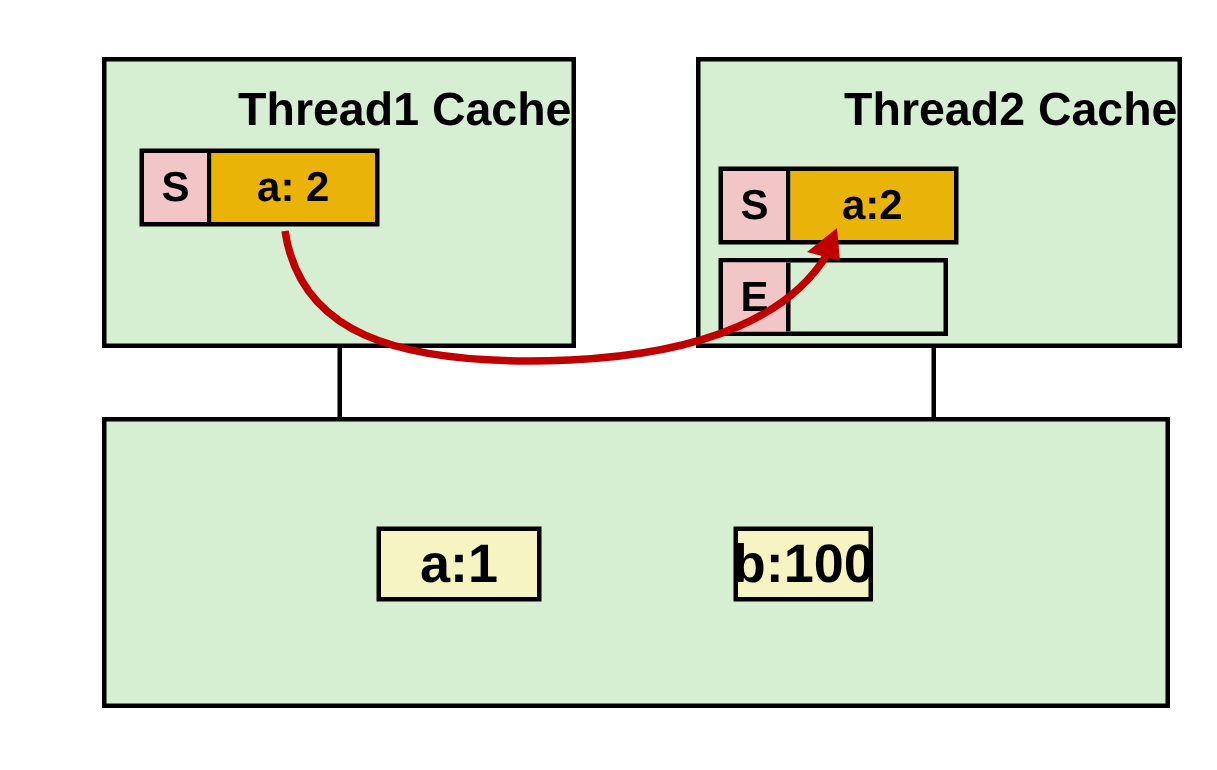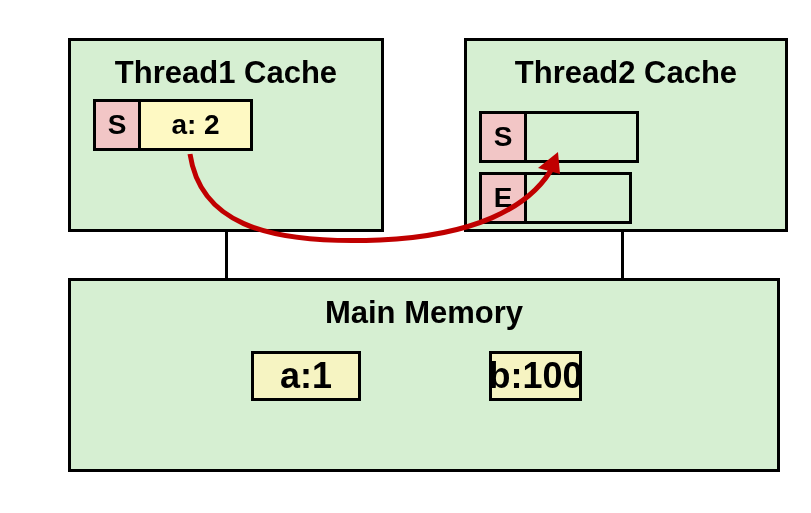--- a/index.html
+++ b/index.html
@@ -1,24 +1,24 @@
 <!DOCTYPE html>
 <html><head>
 <meta charset="utf-8">
 <style>
   html, body { margin:0; padding:0; background:#ffffff; }
   body { width:811px; height:513px; position:relative; overflow:hidden;
          font-family: "Liberation Sans", sans-serif; }
   .box { position:absolute; background:#d6efd2; border:3px solid #000; box-sizing:border-box; }
-  .title { position:absolute; left:0; right:0; text-align:center; font-weight:bold;
+  .title { position:absolute; left:0; right:0; text-align:right; font-weight:bold;
            font-size:31px; color:#000; }
   .line { position:absolute; display:flex; border:3px solid #000; box-sizing:border-box; height:40px; }
   .state { background:#f2c6c6; border-right:3px solid #000; font-weight:bold; font-size:28px;
            display:flex; align-items:center; justify-content:center; width:42px; }
-  .val { background:#fef9c3; font-weight:bold; font-size:28px; display:flex;
+  .val { background:#eab308; font-weight:bold; font-size:28px; display:flex;
          align-items:center; justify-content:center; flex:1; }
   .memval { position:absolute; border:3px solid #000; box-sizing:border-box; background:#f6f4c2;
             font-weight:bold; font-size:36px; display:flex; align-items:center; justify-content:center; height:50px; }
   .bus { position:absolute; width:3px; background:#000; }
   svg { position:absolute; left:0; top:0; }
 </style>
 </head>
 <body>
 
 <div class="bus" style="left:225px;top:230px;height:50px;"></div>
@@ -29,28 +29,28 @@
   <div class="line" style="left:22px;top:58px;width:160px;height:52px;">
     <div class="state">S</div>
     <div class="val">a: 2</div>
   </div>
 </div>
 
 <div class="box" style="left:464px;top:38px;width:324px;height:194px;">
   <div class="title" style="top:14px;">Thread2 Cache</div>
   <div class="line" style="left:12px;top:70px;width:160px;height:52px;">
     <div class="state">S</div>
+    <div class="val">a:2</div>
   </div>
   <div class="line" style="left:12px;top:131px;width:153px;height:52px;">
     <div class="state">E</div>
   </div>
 </div>
 
 <div class="box" style="left:68px;top:278px;width:712px;height:194px;">
-  <div class="title" style="top:14px;">Main Memory</div>
   <div class="memval" style="left:180px;top:70px;width:110px;">a:1</div>
   <div class="memval" style="left:418px;top:70px;width:93px;">b:100</div>
 </div>
 
 <svg width="811" height="513">
   <path d="M190,154 C200,220 260,245 380,240 C470,236 530,210 554,165" fill="none" stroke="#c00000" stroke-width="5"></path>
   <polygon points="558,152 538,168 560,174" fill="#c00000"></polygon>
 </svg>
 
 </body></html>

